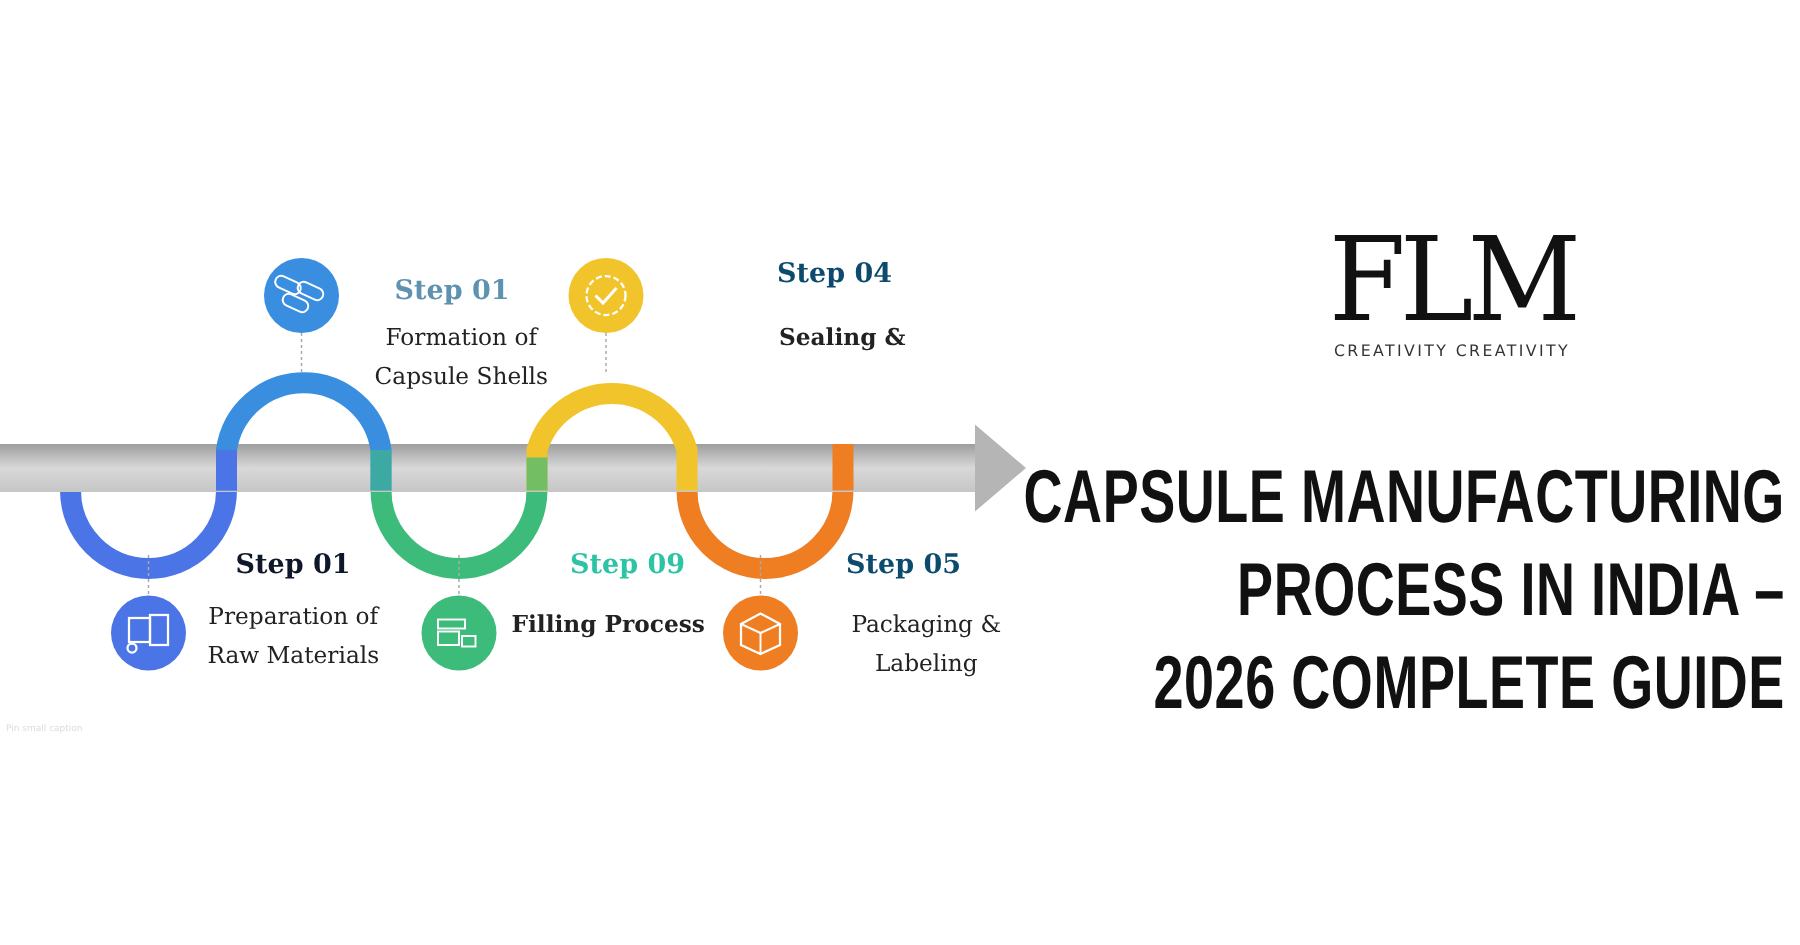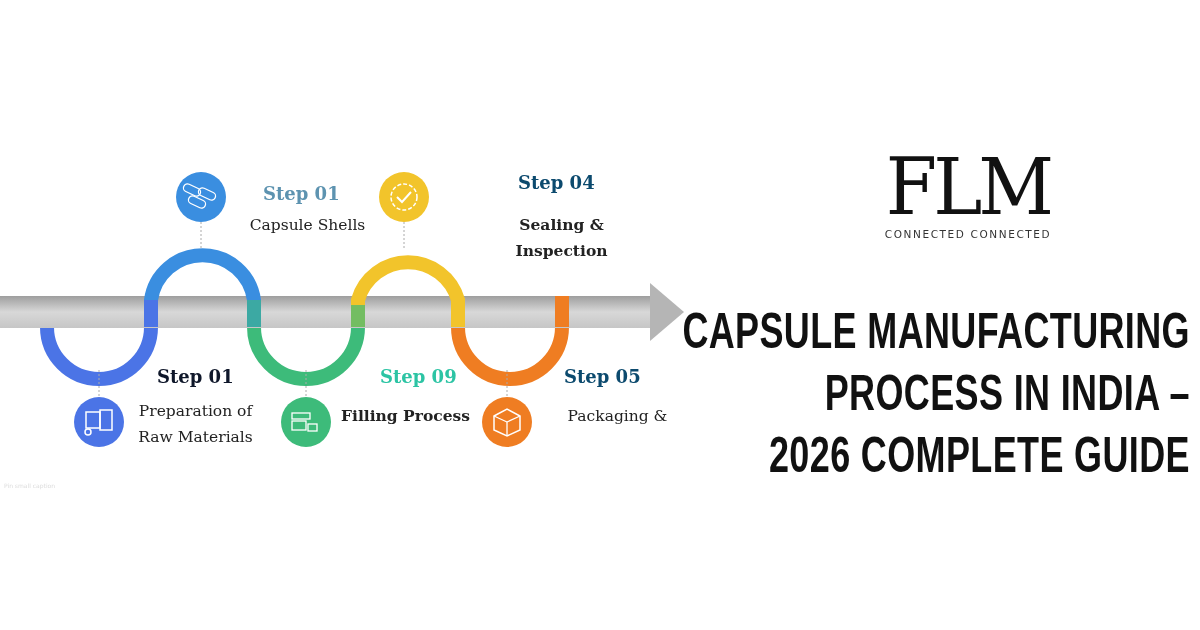--- a/index.html
+++ b/index.html
@@ -81,44 +81,45 @@
 
   
   <div class="abs step-title" style="left:157px;top:366px;color:#0f172a;">Step 01</div>
   <div class="abs step-desc" style="left:128px;top:398px;width:135px;">
     <div>Preparation of</div>
     <div>Raw Materials</div>
   </div>
 
   <div class="abs step-title" style="left:263px;top:183px;color:#5d93b0;">Step 01</div>
   <div class="abs step-desc" style="left:240px;top:212px;width:135px;">
+    <div>Formation of</div>
     <div>Capsule Shells</div>
   </div>
 
   <div class="abs step-title" style="left:380px;top:366px;color:#2cc4a4;">Step 09</div>
   <div class="abs step-desc" style="left:338px;top:403px;width:135px;font-weight:bold;">
     <div>Filling Process</div>
   </div>
 
   <div class="abs step-title" style="left:518px;top:172px;color:#0c4a6e;">Step 04</div>
   <div class="abs step-desc" style="left:494px;top:212px;width:135px;font-weight:bold;">
     <div>Sealing &amp;</div>
-    <div>Inspection</div>
   </div>
 
   <div class="abs step-title" style="left:564px;top:366px;color:#0c4a6e;">Step 05</div>
   <div class="abs step-desc" style="left:550px;top:403px;width:135px;">
     <div>Packaging &amp;</div>
+    <div>Labeling</div>
   </div>
 
   <div class="abs credit">Pin small caption</div>
 </div>
 
 <div class="abs brand">
   <div class="logo">FLM</div>
-  <div class="tagline">CONNECTED CONNECTED</div>
+  <div class="tagline">CREATIVITY CREATIVITY</div>
 </div>
 
 <div class="abs headline">
   <div>CAPSULE MANUFACTURING</div>
   <div>PROCESS IN INDIA –</div>
   <div>2026 COMPLETE GUIDE</div>
 </div>
 
 </body></html>

